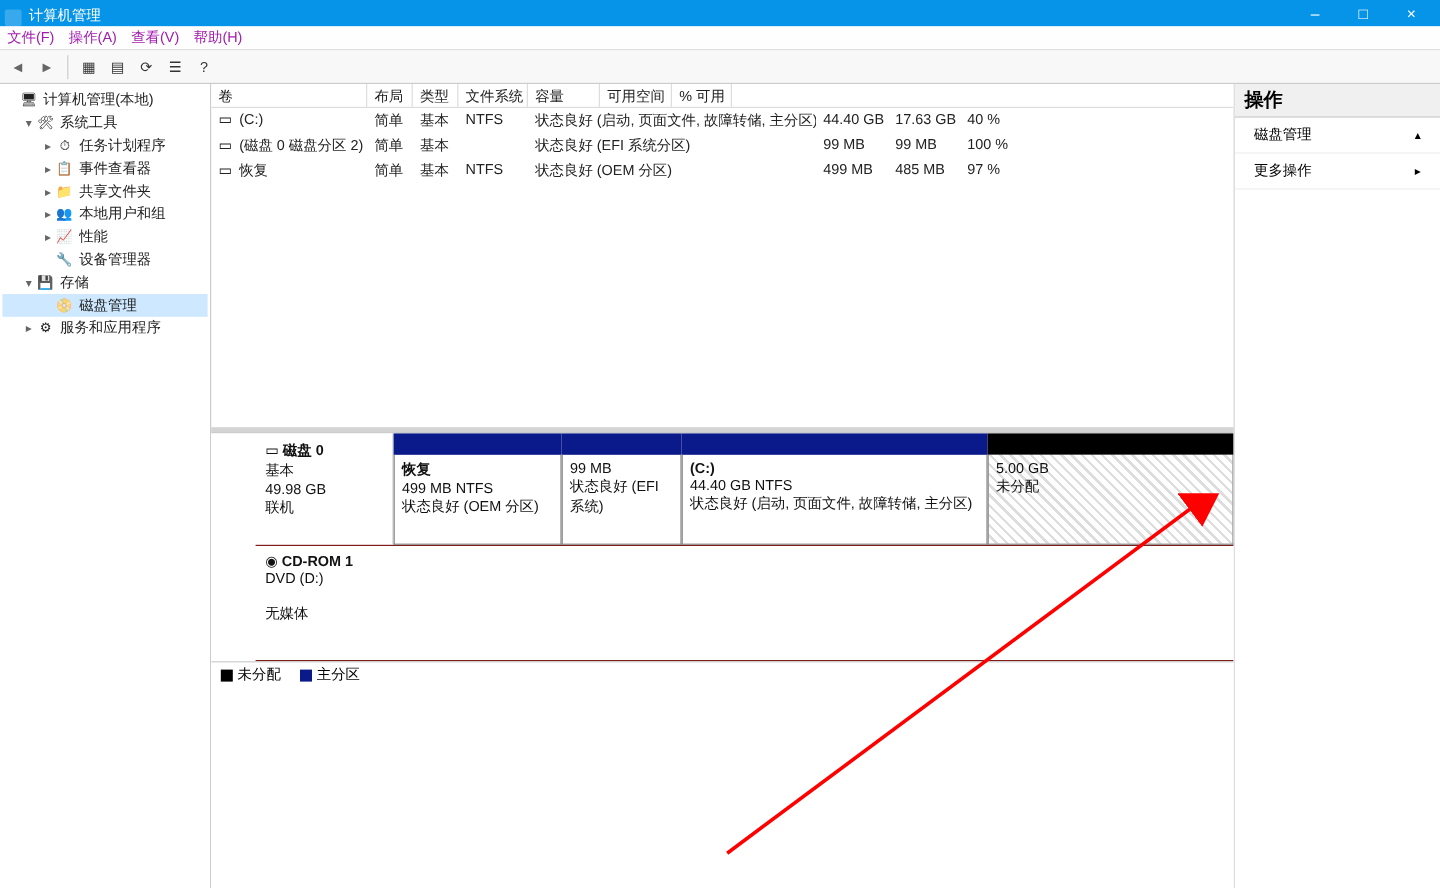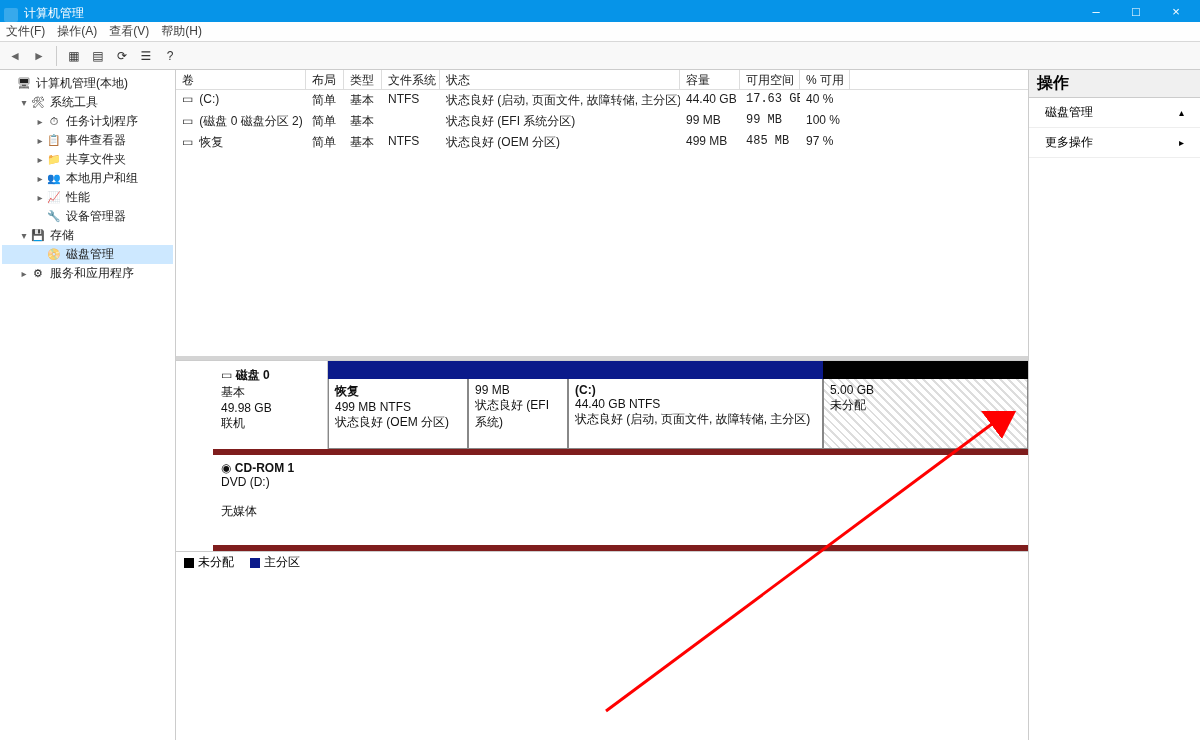--- a/index.html
+++ b/index.html
@@ -8,21 +8,21 @@
 
 .titlebar { height: 22px; background: #0694e8; color: #fff; display: flex; align-items: flex-end; padding: 0 4px; }
 .titlebar .app-icon { width: 14px; height: 14px; background: #fff3; border-radius: 2px; margin-right: 6px; display:inline-block;}
 .titlebar .title { flex: 1; font-size: 12px; }
 .titlebar .win-btns { display: flex; }
 .titlebar .win-btn { width: 40px; height: 22px; display:flex; align-items:center; justify-content:center; color:#fff; font-size: 13px;}
 .titlebar .win-btn.close { background: transparent; }
 
 
 .menubar { height: 20px; background: #fefefe; border-bottom: 1px solid #d8d8d8; display: flex; align-items: center; padding: 0 6px; gap: 12px; }
-.menubar span { font-size: 12px; color: #404040; cursor: default; }
+.menubar span { font-size: 12px; color: #a21caf; cursor: default; }
 
 
 .toolbar { height: 28px; background: #f8f8f8; border-bottom: 1px solid #ccc; display: flex; align-items: center; padding: 0 4px; gap: 2px; }
 .tool-btn { width: 22px; height: 22px; border: 1px solid transparent; display:flex; align-items:center; justify-content:center; font-size:12px; color:#666; }
 .tool-btn.en { color:#333; }
 .tool-sep { width:1px; height:20px; background:#ccc; margin:0 4px; }
 
 
 .main { display: flex; height: calc(740px - 22px - 20px - 28px); }
 
@@ -43,26 +43,26 @@
 .vol-header div { border-right:1px solid #ddd; padding:2px 6px; font-size:12px; color:#222; overflow:hidden; white-space:nowrap;}
 .vol-row { display:flex; padding:1px 0; font-size:12px; color:#222;}
 .vol-row div { padding:1px 6px; overflow:hidden; white-space:nowrap;}
 .vol-row .vicon { width:14px; display:inline-block;}
 .c-vol { width:130px;}
 .c-layout { width:38px;}
 .c-type { width:38px;}
 .c-fs { width:58px;}
 .c-status { width:240px;}
 .c-cap { width:60px;}
-.c-free { width:60px;font-family:Liberation Mono, monospace;}
+.c-free { width:60px;}
 .c-pct { width:50px;}
 
 
 .disk-area { flex:1; background:#fff; overflow:hidden; position:relative; border-top:1px solid #ccc;}
-.disk-row { display:flex; border-bottom:6px solid #7f1d1d; min-height:90px;margin-left:37px;}
+.disk-row { display:flex; border-bottom:1px solid #7f1d1d; min-height:90px;margin-left:37px;}
 .disk-label { width:115px; border-right:1px solid #ccc; padding:6px 8px; font-size:12px; color:#111;}
 .disk-label .dicon { font-size:12px;}
 .disk-parts { flex:1; display:flex; flex-direction:column;}
 .disk-bar { height:18px; display:flex;}
 .disk-bar .seg { background:#0b1a8a;}
 .disk-bar .seg.unalloc { background:#000;}
 .disk-boxes { flex:1; display:flex;}
 .part-box { border:1px solid #888; border-top:none; padding:4px 6px; font-size:12px; color:#111; overflow:hidden;}
 .part-box.unalloc { background: repeating-linear-gradient(45deg, #fff, #fff 4px, #ddd 4px, #ddd 6px);}
 .legend { height:22px; border-top:1px solid #ccc; display:flex; align-items:center; padding:0 8px; gap:16px; font-size:12px;}
@@ -171,21 +171,20 @@
   </div>
 
   <div class="center">
 
     <div class="vol-list">
       <div class="vol-header">
         <div class="c-vol">卷</div>
         <div class="c-layout">布局</div>
         <div class="c-type">类型</div>
         <div class="c-fs">文件系统</div>
-        <div class="c-status">状态</div>
         <div class="c-cap">容量</div>
         <div class="c-free">可用空间</div>
         <div class="c-pct">% 可用</div>
       </div>
       <div id="vol-rows">
           <div class="vol-row">
             <div class="c-vol"><span class="vicon">▭</span> (C:)</div>
             <div class="c-layout">简单</div>
             <div class="c-type">基本</div>
             <div class="c-fs">NTFS</div>

